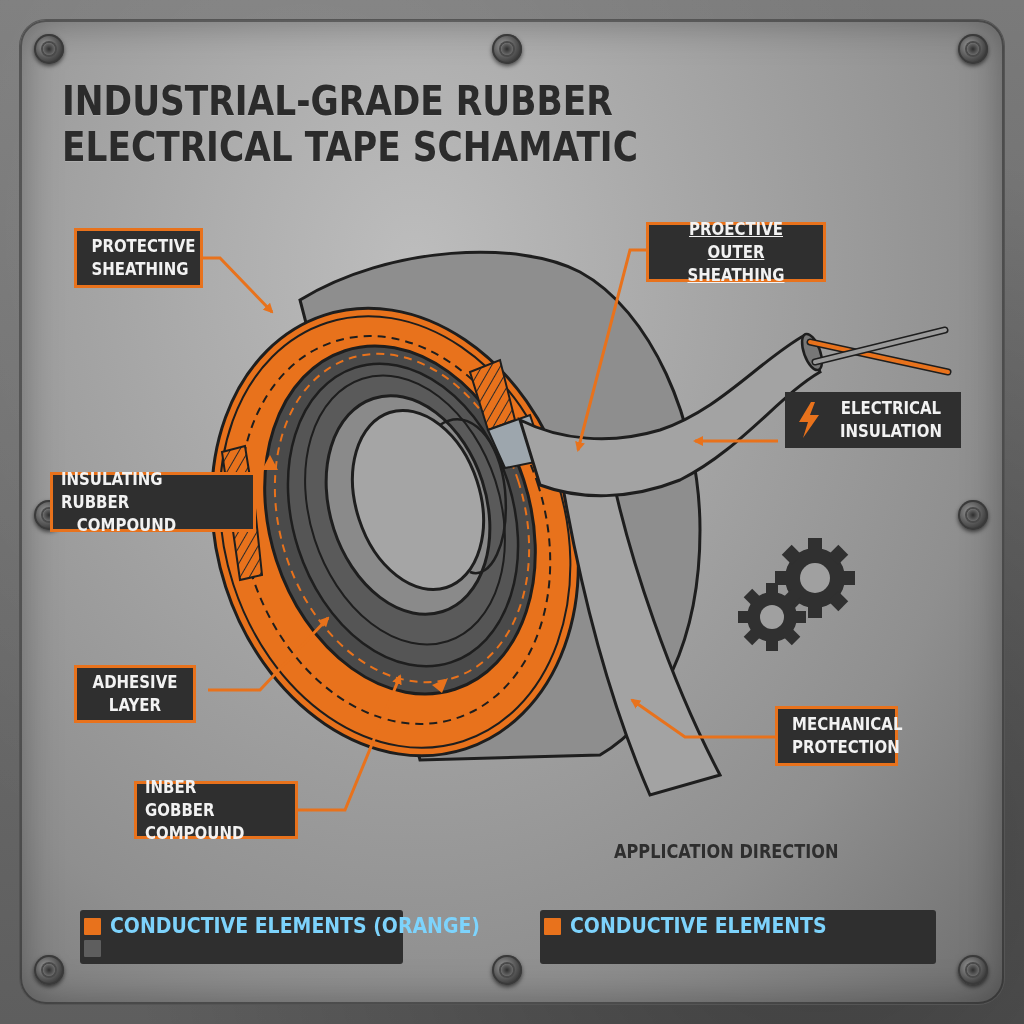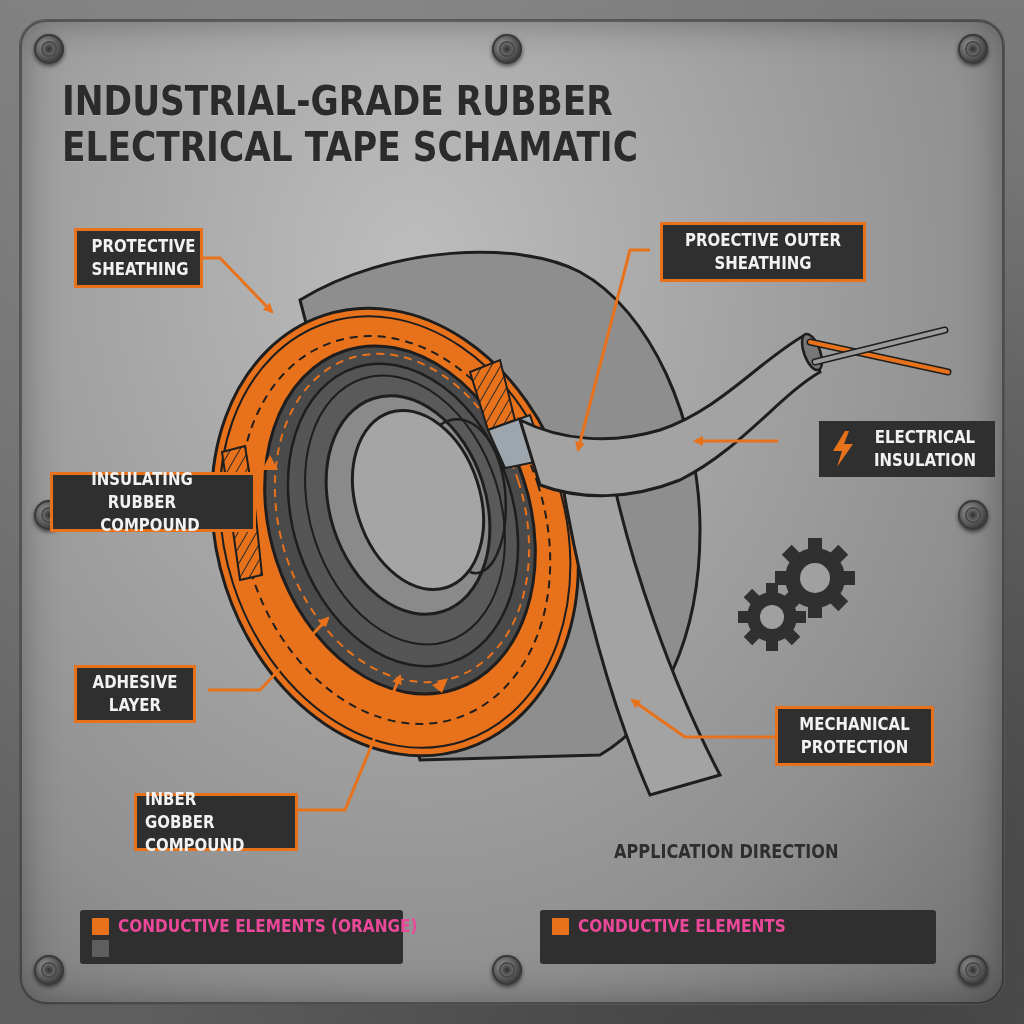--- a/index.html
+++ b/index.html
@@ -43,22 +43,22 @@
     position: absolute; background: #2f2f2f; border: 3px solid #e8721c;
     color: #f2f2f2; font-weight: bold; text-align: center;
     font-family: "DejaVu Sans", sans-serif;
     font-size: 17px; line-height: 23px; padding: 4px 8px; box-sizing: border-box;
     display: flex; flex-direction: column; justify-content: center;
   }
   .label span { display: block; transform: scaleX(0.88); }
   .label.noborder { border-color: transparent; flex-direction: row; align-items: center; gap: 12px; }
   .legend {
     position: absolute; background: #2f2f2f; border-radius: 3px;
-    color: #ec4899; font-weight: bold; font-size: 17px; line-height: 22px;
-    padding: 5px 12px; box-sizing: border-box;
+    color: #7dd3fc; font-weight: bold; font-size: 21px; line-height: 22px;
+    padding: 5px 4px; box-sizing: border-box;
   }
   .legend-row { display: flex; align-items: center; gap: 9px; height: 22px; }
   .swatch { width: 17px; height: 17px; border-radius: 1px; flex: none; }
   .legend-row span.txt { transform: scaleX(0.9); transform-origin: left center; white-space: nowrap; }
   .app-dir {
     position: absolute; left: 614px; top: 840px; color: #2e2e2e; font-weight: bold;
     font-size: 19px; transform: scaleX(0.85); transform-origin: left top; white-space: nowrap;
   }
   svg.diagram { position: absolute; left: 0; top: 0; }
 </style>
@@ -168,51 +168,51 @@
 
   <path d="M262,470 L270,455 L278,470 Z" fill="#e8721c"></path>
   <path d="M432,685 L448,678 L442,693 Z" fill="#e8721c"></path>
 </svg>
 
 <div class="label" style="left:74px;top:228px;width:129px;height:60px;">
   <span>PROTECTIVE</span>
   <span>SHEATHING</span>
 </div>
 
-<div class="label" style="left:660px;top:222px;width:206px;height:60px;">
+<div class="label" style="left:646px;top:222px;width:180px;height:60px;text-decoration:underline;">
   <span>PROECTIVE OUTER</span>
   <span>SHEATHING</span>
 </div>
 
-<div class="label" style="left:50px;top:472px;width:206px;height:60px;text-align:center;">
+<div class="label" style="left:50px;top:472px;width:206px;height:60px;text-align:left;">
   <span style="transform-origin:left center;">INSULATING RUBBER</span>
   <span style="transform-origin:left center;padding-left:18px;">COMPOUND</span>
 </div>
 
-<div class="label noborder" style="left:785px;top:421px;width:176px;height:56px;margin-left:34px;">
+<div class="label noborder" style="left:785px;top:392px;width:176px;height:56px;">
   <svg width="24" height="36" viewBox="0 0 24 36">
     <path d="M14,0 L2,20 L11,20 L6,36 L22,13 L13,13 L18,0 Z" fill="#e8721c"></path>
   </svg>
   <div>
     <span>ELECTRICAL</span>
     <span>INSULATION</span>
   </div>
 </div>
 
 <div class="label" style="left:74px;top:665px;width:122px;height:58px;">
   <span>ADHESIVE</span>
   <span>LAYER</span>
 </div>
 
-<div class="label" style="left:775px;top:706px;width:159px;height:60px;">
+<div class="label" style="left:775px;top:706px;width:123px;height:60px;">
   <span>MECHANICAL</span>
   <span>PROTECTION</span>
 </div>
 
-<div class="label" style="left:134px;top:781px;width:164px;height:58px;text-align:left;margin-top:12px;">
+<div class="label" style="left:134px;top:781px;width:164px;height:58px;text-align:left;">
   <span style="transform-origin:left center;">INBER GOBBER</span>
   <span style="transform-origin:left center;">COMPOUND</span>
 </div>
 
 <div class="app-dir">APPLICATION DIRECTION</div>
 
 <div class="legend" style="left:80px;top:910px;width:323px;height:54px;">
   <div class="legend-row">
     <div class="swatch" style="background:#e8721c;"></div>
     <span class="txt">CONDUCTIVE ELEMENTS (ORANGE)</span>

